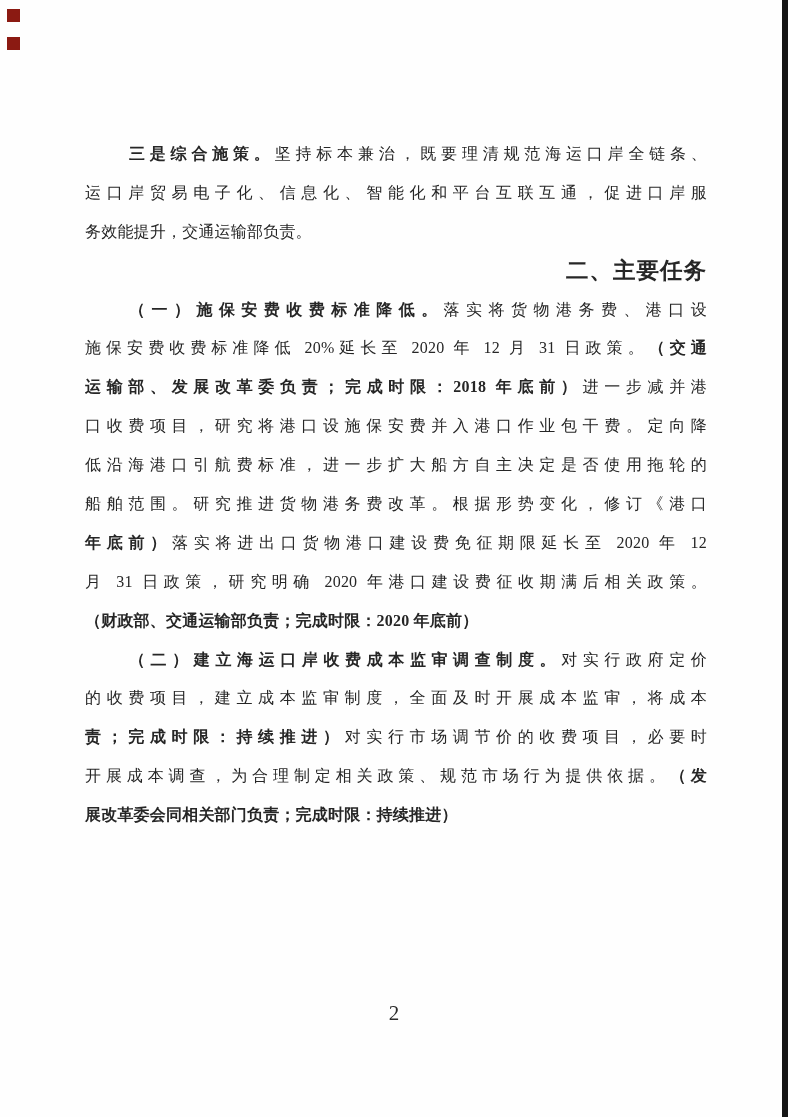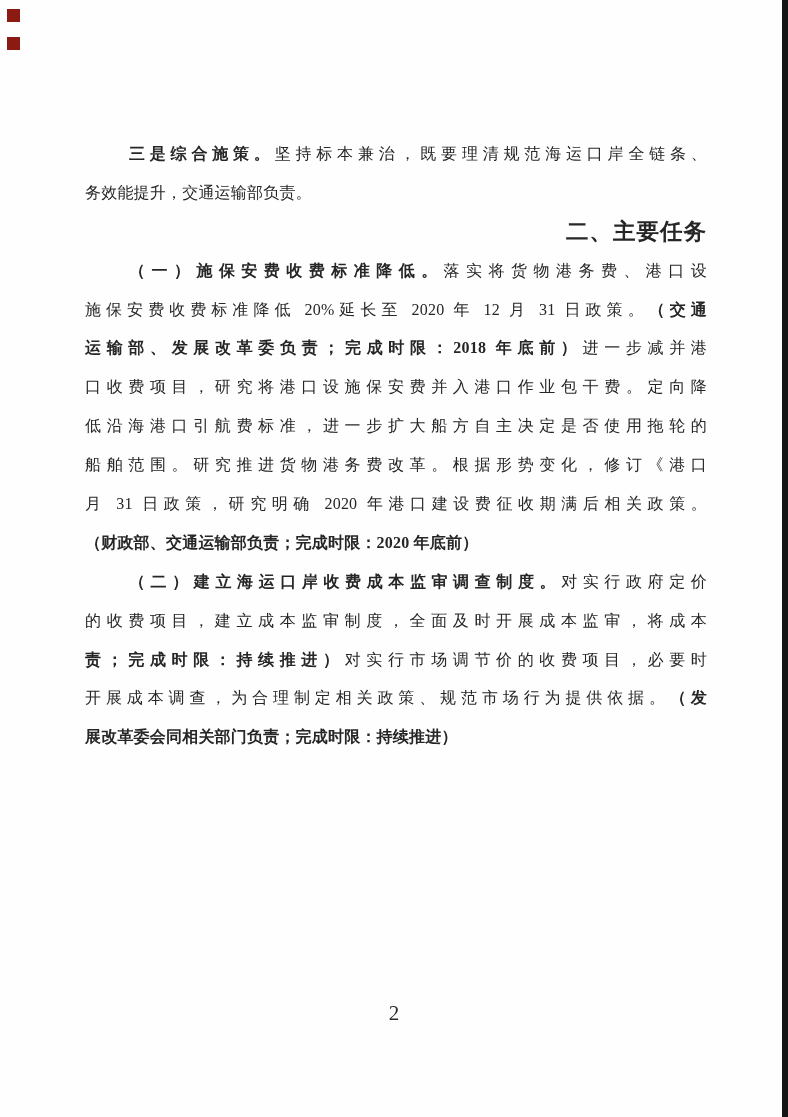--- a/index.html
+++ b/index.html
@@ -41,28 +41,30 @@
 </style>
 </head>
 <body>
 
 <div class="sq sq1"></div>
 <div class="sq sq2"></div>
 <div class="edge-line"></div>
 
 <div class="doc">
     <div class="line fill indent"><span class="b">三是综合施策。</span><span class="r">坚持标本兼治，既要理清规范海运口岸全链条、</span></div>
+    <div class="line fill"><span class="r">运口岸贸易电子化、信息化、智能化和平台互联互通，促进口岸服</span></div>
     <div class="line"><span class="r">务效能提升，交通运输部负责。</span></div>
     <div class="line indent heading"><span class="b">二、主要任务</span></div>
     <div class="line fill indent"><span class="b">（一）施保安费收费标准降低。</span><span class="r">落实将货物港务费、港口设</span></div>
     <div class="line fill"><span class="r">施保安费收费标准降低 20%延长至 2020 年 12 月 31 日政策。</span><span class="b">（交通</span></div>
     <div class="line fill"><span class="b">运输部、发展改革委负责；完成时限：2018 年底前）</span><span class="r">进一步减并港</span></div>
     <div class="line fill"><span class="r">口收费项目，研究将港口设施保安费并入港口作业包干费。定向降</span></div>
     <div class="line fill"><span class="r">低沿海港口引航费标准，进一步扩大船方自主决定是否使用拖轮的</span></div>
     <div class="line fill"><span class="r">船舶范围。研究推进货物港务费改革。根据形势变化，修订《港口</span></div>
+    <div class="line fill"><span class="b">年底前）</span><span class="r">落实将进出口货物港口建设费免征期限延长至 2020 年 12</span></div>
     <div class="line fill"><span class="r">月 31 日政策，研究明确 2020 年港口建设费征收期满后相关政策。</span></div>
     <div class="line"><span class="b">（财政部、交通运输部负责；完成时限：2020 年底前）</span></div>
     <div class="line fill indent"><span class="b">（二）建立海运口岸收费成本监审调查制度。</span><span class="r">对实行政府定价</span></div>
     <div class="line fill"><span class="r">的收费项目，建立成本监审制度，全面及时开展成本监审，将成本</span></div>
     <div class="line fill"><span class="b">责；完成时限：持续推进）</span><span class="r">对实行市场调节价的收费项目，必要时</span></div>
     <div class="line fill"><span class="r">开展成本调查，为合理制定相关政策、规范市场行为提供依据。</span><span class="b">（发</span></div>
     <div class="line"><span class="b">展改革委会同相关部门负责；完成时限：持续推进）</span></div>
   </div>
 
 <div class="page-num">2</div>

